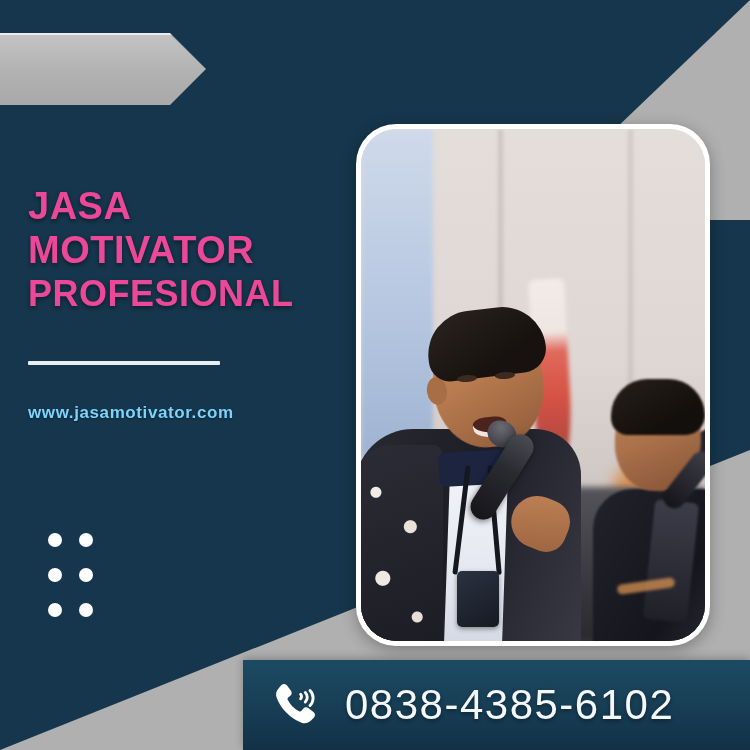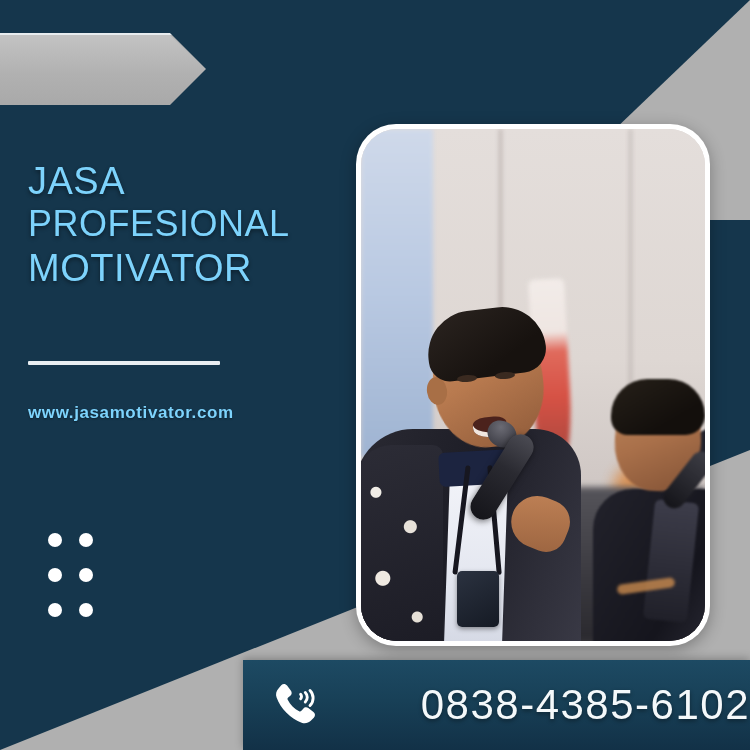--- a/index.html
+++ b/index.html
@@ -55,24 +55,24 @@
     position:absolute;
     left:16px; top:50%;
     transform:translateY(-50%);
     font-size:0px;
     color:#ffffff;
   }
 
   
   .headline {
     position:absolute;
-    left:28px; top:159px;
+    left:28px; top:184px;
     width:330px;
-    color:#7dd3fc;
-    font-weight:normal;
+    color:#ec4899;
+    font-weight:bold;
     font-size:38px;
     line-height:1.17;
     letter-spacing:0.5px;
     text-shadow:0 2px 4px rgba(0,0,0,.45);
   }
   .headline .line { display:block; white-space:nowrap; }
   .headline .l1 { font-size:38px; }
   .headline .l2 { font-size:38px; }
   .headline .l3 { font-size:36px; }
 
@@ -304,21 +304,20 @@
   .phone-bar {
     position:absolute;
     left:243px; top:660px;
     width:507px; height:90px;
     background:linear-gradient(180deg,#1d4a63 0%, #184057 45%, #123147 100%);
     display:flex;
     align-items:center;
     gap:22px;
     padding-left:26px;
     box-shadow:0 -2px 8px rgba(0,0,0,.25);
-    justify-content:space-between;
   }
   .phone-icon {
     width:54px; height:54px;
     flex:0 0 auto;
     display:block;
   }
   .phone-number {
     color:#f4f8fa;
     font-size:42px;
     letter-spacing:1.5px;
@@ -335,22 +334,22 @@
   <div class="wedge-top-right"></div>
   <div class="wedge-bottom-left"></div>
 
   <div class="arrow-banner">
     <div class="arrow-banner-inner"></div>
     <span class="arrow-banner-label"></span>
   </div>
 
   <div class="headline">
     <span class="line l1">JASA</span>
+    <span class="line l2">MOTIVATOR</span>
     <span class="line l3">PROFESIONAL</span>
-    <span class="line l2">MOTIVATOR</span>
   </div>
 
   <div class="divider"></div>
 
   <div class="website">www.jasamotivator.com</div>
 
   <div class="dot-grid">
     <span></span>
     <span></span>
     <span></span>

